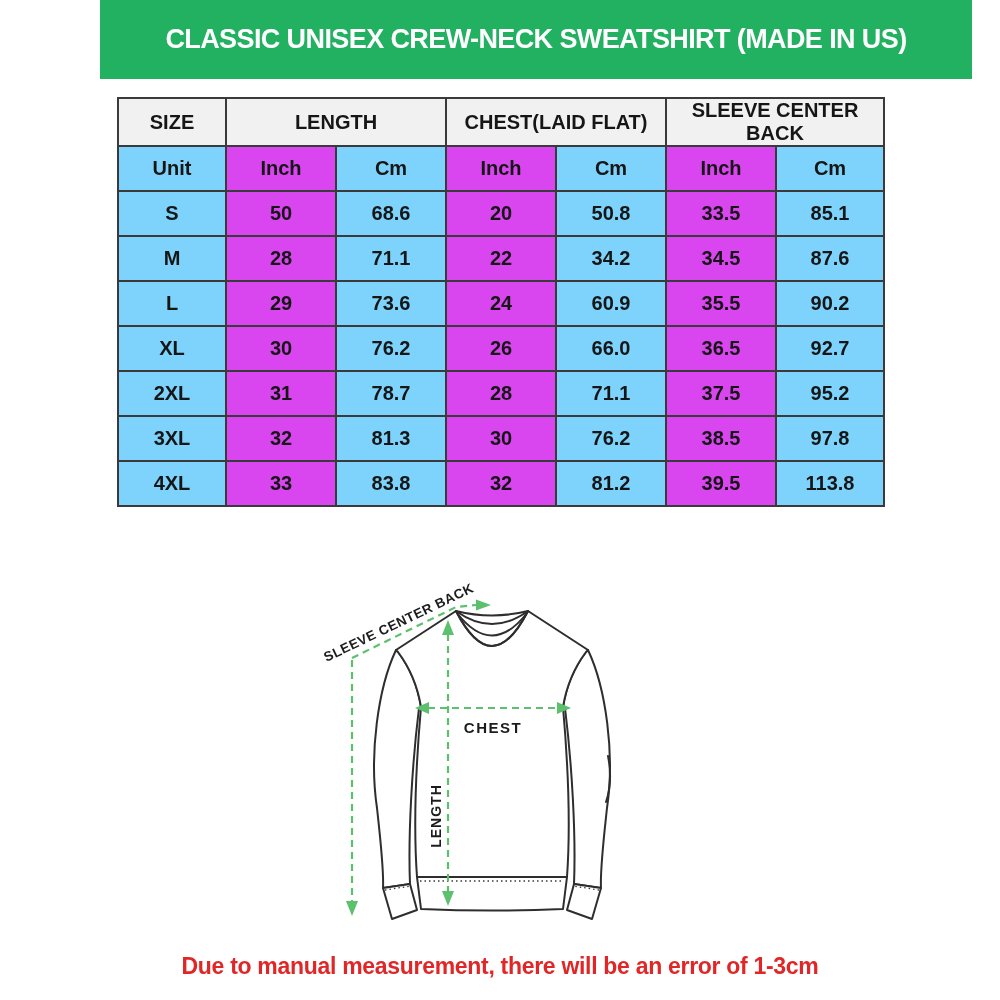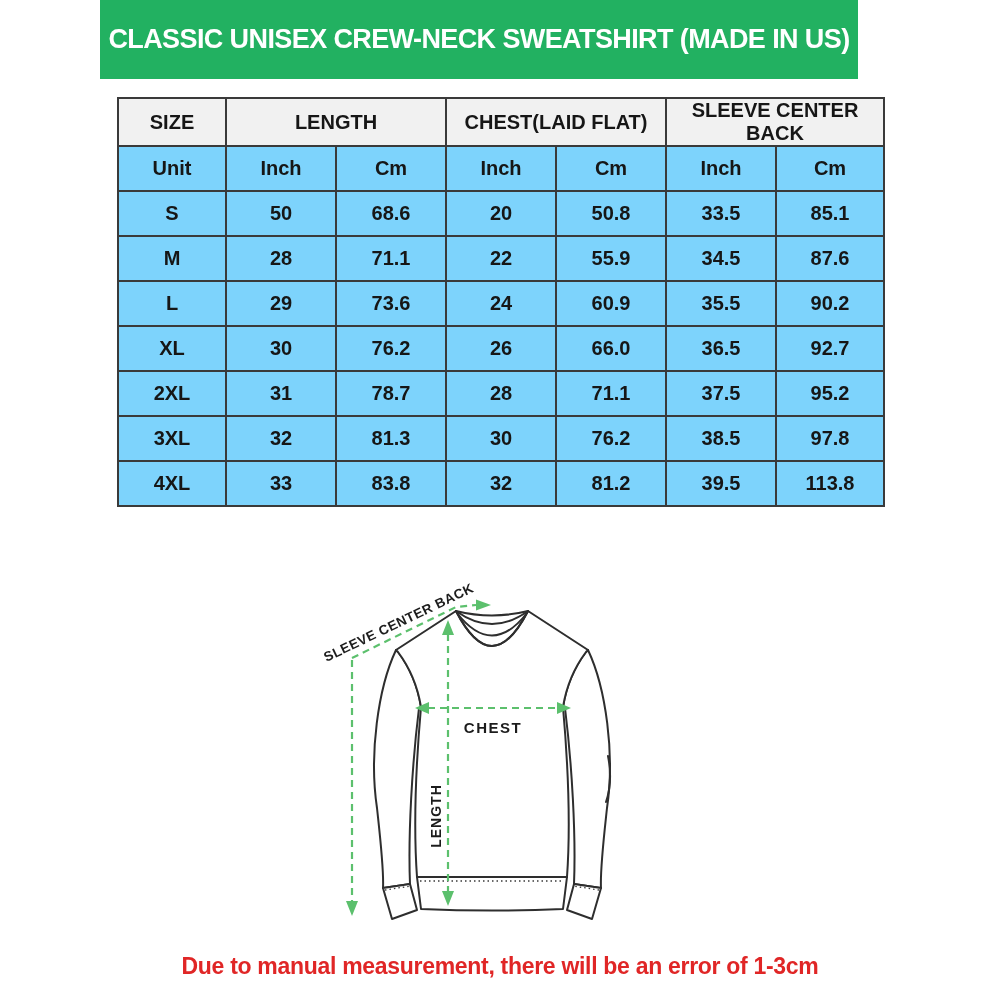--- a/index.html
+++ b/index.html
@@ -1,34 +1,34 @@
 <!DOCTYPE html>
 <html><head>
 <meta charset="utf-8">
 <style>
   * { box-sizing: border-box; margin: 0; padding: 0; }
   html, body { width: 1000px; height: 1000px; background: #ffffff; overflow: hidden;
     font-family: "Liberation Sans", sans-serif; }
   .stage { position: relative; width: 1000px; height: 1000px; background: #ffffff; }
 
   
-  .banner { position: absolute; left: 100px; top: 0; width: 758px; height: 79px;
+  .banner { position: absolute; left: 100px; top: 0; width: 872px; height: 79px;
     background: #22b161; display: flex; align-items: center; justify-content: center; }
   .banner h1 { color: #ffffff; font-size: 27px; font-weight: bold; letter-spacing: -0.6px;
     white-space: nowrap; }
 
   
   .size-table { position: absolute; left: 117px; top: 97px; width: 766px;
     border-collapse: collapse; table-layout: fixed; border-radius: 12px; }
   .size-table th, .size-table td { border: 2px solid #3a3a3a; text-align: center;
     vertical-align: middle; font-weight: bold; color: #161616; font-size: 20px;
     height: 45px; padding: 0; }
   .size-table tr.hdr th { height: 44px; background: #f1f1f1; font-size: 20px; }
   .c-size, .c-cm { background: #7dd3fc; }
-  .c-in { background: #7dd3fc; }
+  .c-in { background: #d946ef; }
 
   
   .diagram { position: absolute; left: 318px; top: 573px; }
   .garment { fill: #ffffff; stroke: #2e2e2e; stroke-width: 2;
     stroke-linejoin: round; stroke-linecap: round; }
   .seam { fill: none; stroke: #2e2e2e; stroke-width: 2; stroke-linecap: round; }
   .stitch { fill: none; stroke: #3a3a3a; stroke-width: 1.3; stroke-dasharray: 1.5 3; }
   .dim { fill: none; stroke: #5cc06d; stroke-width: 2.2; stroke-dasharray: 7 5; }
   .dim-arrow { fill: #5cc06d; stroke: none; }
   .dim-label { font-family: "Liberation Sans", sans-serif; font-weight: bold;
@@ -82,21 +82,21 @@
       <td class="c-in">20</td>
       <td class="c-cm">50.8</td>
       <td class="c-in">33.5</td>
       <td class="c-cm">85.1</td>
     </tr>
     <tr>
       <td class="c-size">M</td>
       <td class="c-in">28</td>
       <td class="c-cm">71.1</td>
       <td class="c-in">22</td>
-      <td class="c-cm">55.9</td>
+      <td class="c-cm">34.2</td>
       <td class="c-in">34.5</td>
       <td class="c-cm">87.6</td>
     </tr>
     <tr>
       <td class="c-size">L</td>
       <td class="c-in">29</td>
       <td class="c-cm">73.6</td>
       <td class="c-in">24</td>
       <td class="c-cm">60.9</td>
       <td class="c-in">35.5</td>

